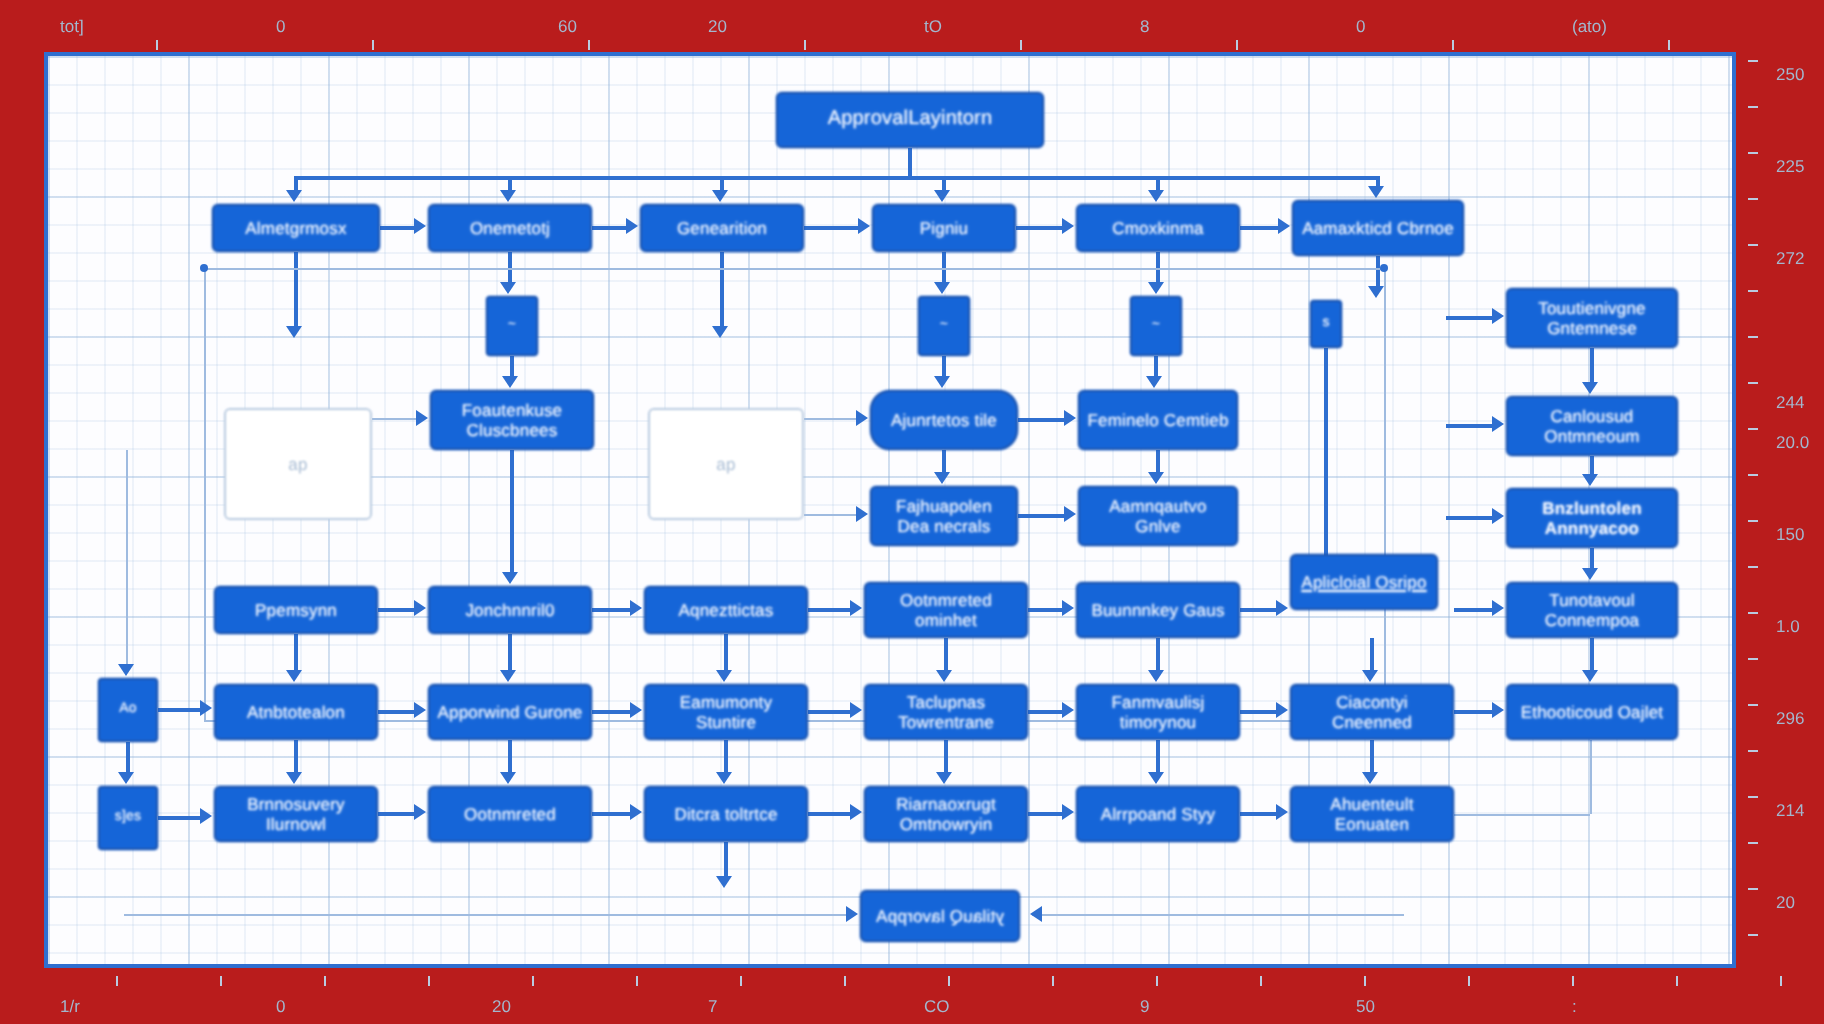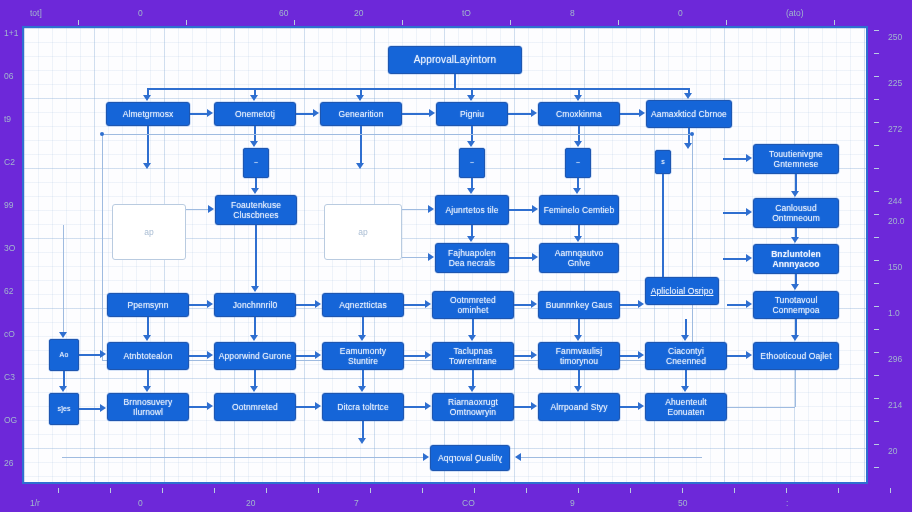--- a/index.html
+++ b/index.html
@@ -1,21 +1,21 @@
 <!DOCTYPE html>
 <html><head>
 <meta charset="utf-8">
 <style>
   html,body{margin:0;padding:0;background:#ffffff;}
   body{
     width:912px;height:512px;overflow:hidden;
     font-family:"Liberation Sans",sans-serif;
     -webkit-font-smoothing:antialiased;
   }
-  #stage{position:relative;width:912px;height:512px;background:#6d28d9;}
+  #stage{position:relative;width:912px;height:512px;background:#b91c1c;}
 
   
   .ruler{position:absolute;color:#9fb4cf;font-size:8px;user-select:none;}
   .ruler-top{left:0;top:0;width:912px;height:26px;}
   .ruler-bottom{left:0;bottom:0;width:912px;height:28px;}
   .ruler-left{left:0;top:0;width:24px;height:512px;}
   .ruler-right{right:0;top:0;width:38px;height:512px;}
   .tickv{position:absolute;width:1px;height:5px;background:#b9cbe0;}
   .tickh{position:absolute;height:1px;width:5px;background:#b9cbe0;}
   .rlab{position:absolute;white-space:nowrap;color:#a3b6cd;font-size:8.5px;}
@@ -117,33 +117,20 @@
       <div class="tickv" style="left: 422px; top: 4px;"></div>
       <div class="tickv" style="left: 474px; top: 4px;"></div>
       <div class="tickv" style="left: 526px; top: 4px;"></div>
       <div class="tickv" style="left: 578px; top: 4px;"></div>
       <div class="tickv" style="left: 630px; top: 4px;"></div>
       <div class="tickv" style="left: 682px; top: 4px;"></div>
       <div class="tickv" style="left: 734px; top: 4px;"></div>
       <div class="tickv" style="left: 786px; top: 4px;"></div>
       <div class="tickv" style="left: 838px; top: 4px;"></div>
       <div class="tickv" style="left: 890px; top: 4px;"></div>
-    </div>
-  <div class="ruler ruler-left" id="rleft">
-      <div class="rlab" style="left: 4px; top: 28px;">1+1</div>
-      <div class="rlab" style="left: 4px; top: 71px;">06</div>
-      <div class="rlab" style="left: 4px; top: 114px;">t9</div>
-      <div class="rlab" style="left: 4px; top: 157px;">C2</div>
-      <div class="rlab" style="left: 4px; top: 200px;">99</div>
-      <div class="rlab" style="left: 4px; top: 243px;">3O</div>
-      <div class="rlab" style="left: 4px; top: 286px;">62</div>
-      <div class="rlab" style="left: 4px; top: 329px;">cO</div>
-      <div class="rlab" style="left: 4px; top: 372px;">C3</div>
-      <div class="rlab" style="left: 4px; top: 415px;">OG</div>
-      <div class="rlab" style="left: 4px; top: 458px;">26</div>
     </div>
   <div class="ruler ruler-right" id="rright">
       <div class="rlab" style="left: 14px; top: 32px;">250</div>
       <div class="rlab" style="left: 14px; top: 78px;">225</div>
       <div class="rlab" style="left: 14px; top: 124px;">272</div>
       <div class="rlab" style="left: 14px; top: 170px; margin-top: 26px;">244</div>
       <div class="rlab" style="left: 14px; top: 216px;">20.0</div>
       <div class="rlab" style="left: 14px; top: 262px;">150</div>
       <div class="rlab" style="left: 14px; top: 308px;">1.0</div>
       <div class="rlab" style="left: 14px; top: 354px;">296</div>
@@ -335,21 +322,21 @@
         <div class="node" style="left: 190px; top: 74px; width: 82px; height: 24px;">Onemetotj</div>
         <div class="node" style="left: 296px; top: 74px; width: 82px; height: 24px;">Genearition</div>
         <div class="node" style="left: 412px; top: 74px; width: 72px; height: 24px;">Pigniu</div>
         <div class="node" style="left: 514px; top: 74px; width: 82px; height: 24px;">Cmoxkinma</div>
         <div class="node" style="left: 622px; top: 72px; width: 86px; height: 28px;">Aamaxkticd Cbrnoe</div>
         <div class="node small" style="left: 219px; top: 120px; width: 26px; height: 30px;">~</div>
         <div class="node small" style="left: 435px; top: 120px; width: 26px; height: 30px;">~</div>
         <div class="node small" style="left: 541px; top: 120px; width: 26px; height: 30px;">~</div>
         <div class="node small" style="left: 631px; top: 122px; width: 16px; height: 24px;">s</div>
         <div class="node" style="left: 191px; top: 167px; width: 82px; height: 30px;">Foautenkuse Cluscbnees</div>
-        <div class="node" style="left: 411px; top: 167px; width: 74px; height: 30px;">Ajunrtetos tile</div>
+        <div class="node" style="left: 411px; top: 167px; width: 74px; height: 30px; border-radius: 10px;">Ajunrtetos tile</div>
         <div class="node" style="left: 515px; top: 167px; width: 80px; height: 30px;">Feminelo Cemtieb</div>
         <div class="node" style="left: 729px; top: 116px; width: 86px; height: 30px;">Touutienivgne Gntemnese</div>
         <div class="node" style="left: 729px; top: 170px; width: 86px; height: 30px;">Canlousud Ontmneoum</div>
         <div class="node" style="left: 729px; top: 216px; width: 86px; height: 30px; font-weight: bold;">Bnzluntolen Annnyacoo</div>
         <div class="node white" style="left: 88px; top: 176px; width: 74px; height: 56px;">ap</div>
         <div class="node white" style="left: 300px; top: 176px; width: 78px; height: 56px;">ap</div>
         <div class="node" style="left: 411px; top: 215px; width: 74px; height: 30px;">Fajhuapolen Dea necrals</div>
         <div class="node" style="left: 515px; top: 215px; width: 80px; height: 30px;">Aamnqautvo Gnlve</div>
         <div class="node" style="left: 83px; top: 265px; width: 82px; height: 24px;">Ppemsynn</div>
         <div class="node" style="left: 190px; top: 265px; width: 82px; height: 24px;">Jonchnnril0</div>

